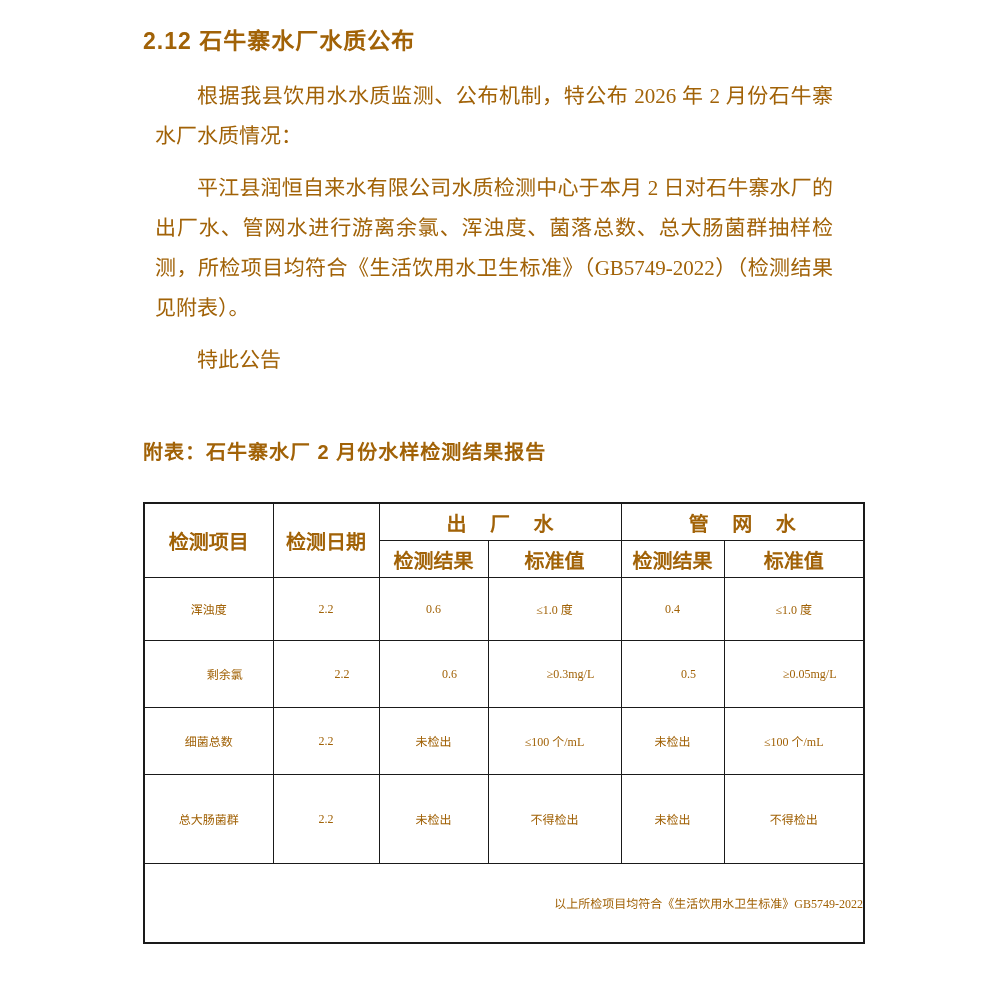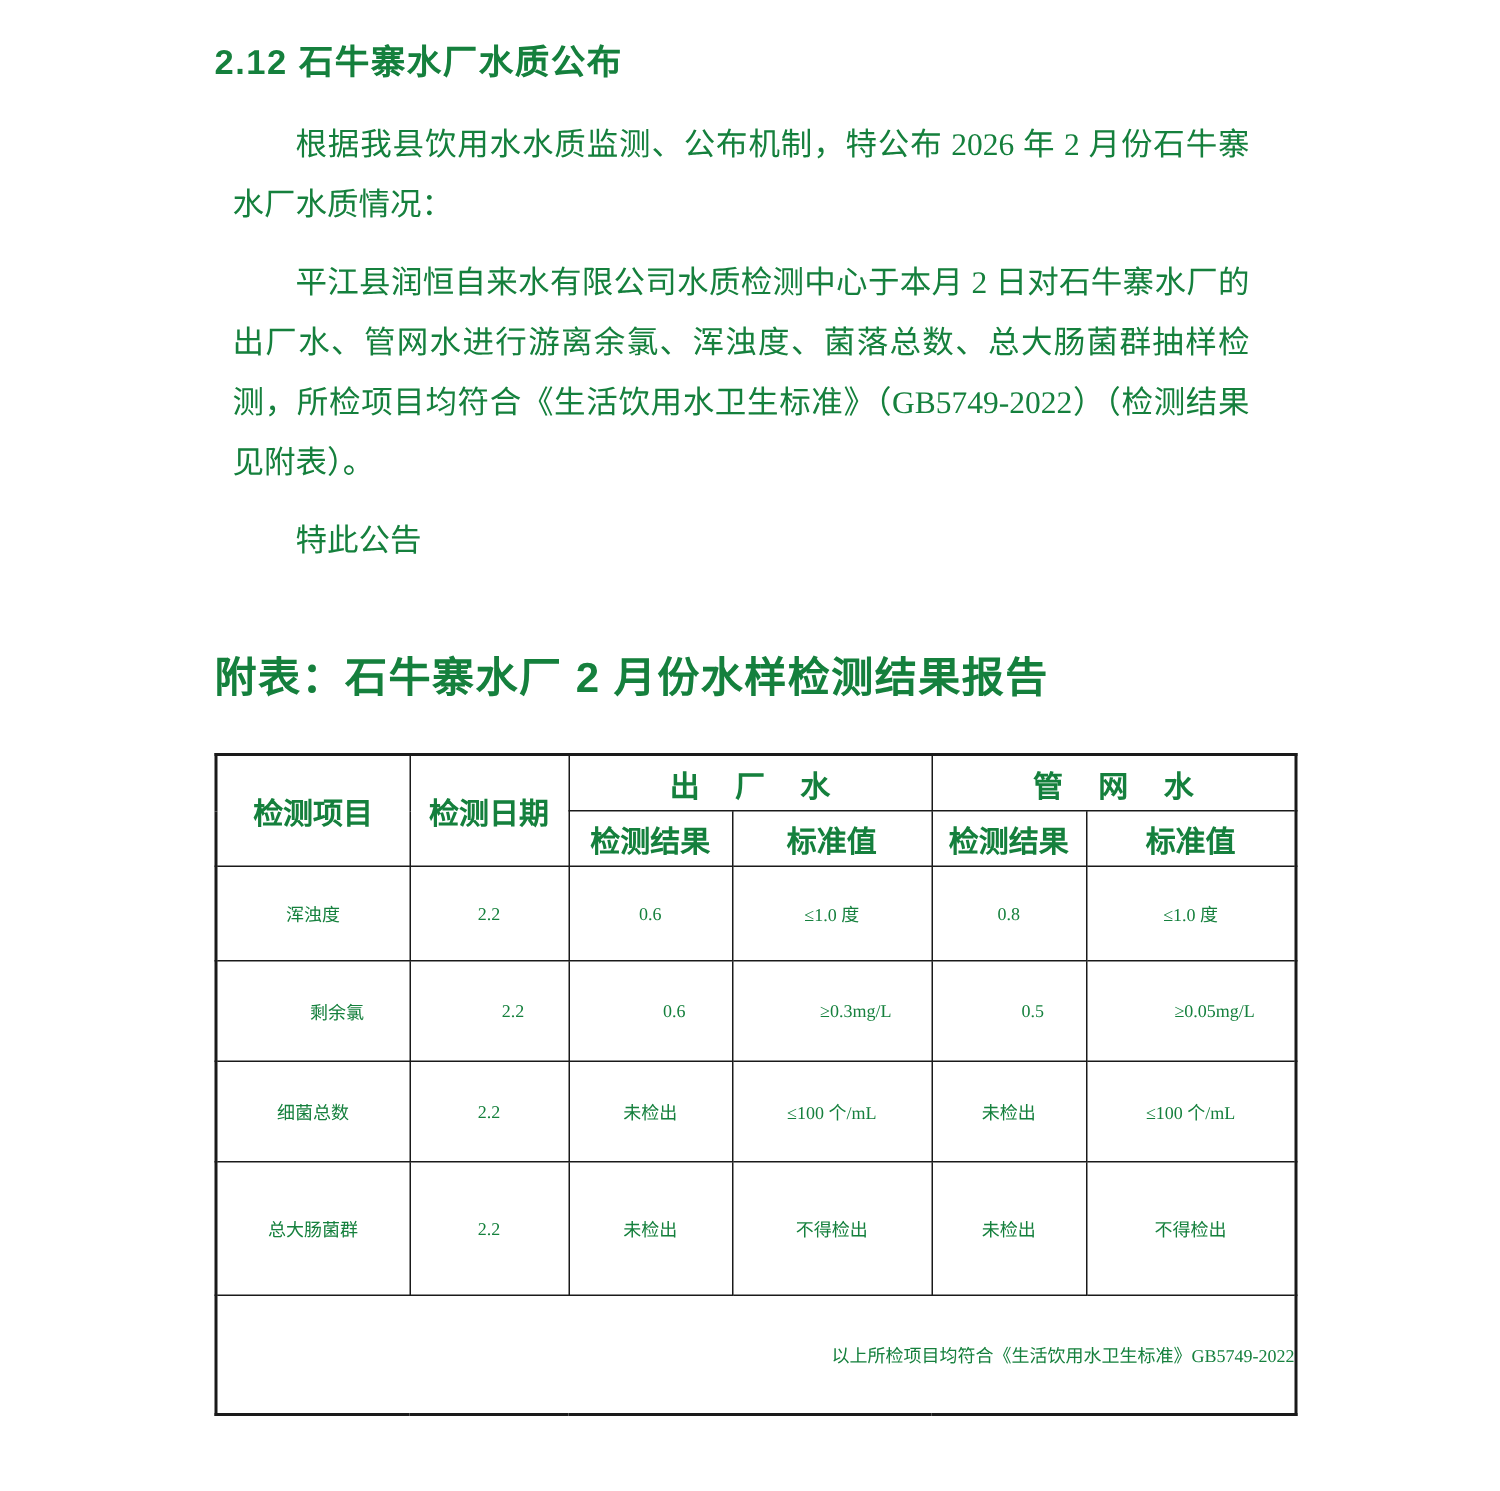--- a/index.html
+++ b/index.html
@@ -5,21 +5,21 @@
   html, body {
     margin: 0;
     padding: 0;
     background: #ffffff;
   }
   .page {
     position: relative;
     width: 1000px;
     height: 994px;
     background: #ffffff;
-    color: #15803d;
+    color: #a16207;
     font-family: "Liberation Serif", serif;
     overflow: hidden;
   }
   .content {
     position: absolute;
     left: 143px;
     top: 26px;
     width: 720px;
   }
   .doc-heading {
@@ -44,21 +44,21 @@
     width: 702px;
     font-size: 21px;
     line-height: 40px;
     text-align: right;
     padding-right: 16px;
     box-sizing: border-box;
   }
   .table-title {
     font-family: "Liberation Sans", sans-serif;
     font-weight: 700;
-    font-size: 28px;
+    font-size: 20px;
     line-height: 28px;
     margin: 58px 0 36px 0;
     letter-spacing: 1px;
   }
   table.report {
     border-collapse: collapse;
     table-layout: fixed;
     width: 720px;
     border: 2px solid #1a1a1a;
   }
@@ -130,21 +130,21 @@
           <th>标准值</th>
           <th>检测结果</th>
           <th>标准值</th>
         </tr>
 
         <tr class="row-1">
           <td>浑浊度</td>
           <td>2.2</td>
           <td>0.6</td>
           <td>≤1.0 度</td>
-          <td>0.8</td>
+          <td>0.4</td>
           <td>≤1.0 度</td>
         </tr>
 
         <tr class="row-2">
           <td>剩余氯</td>
           <td>2.2</td>
           <td>0.6</td>
           <td>≥0.3mg/L</td>
           <td>0.5</td>
           <td>≥0.05mg/L</td>

